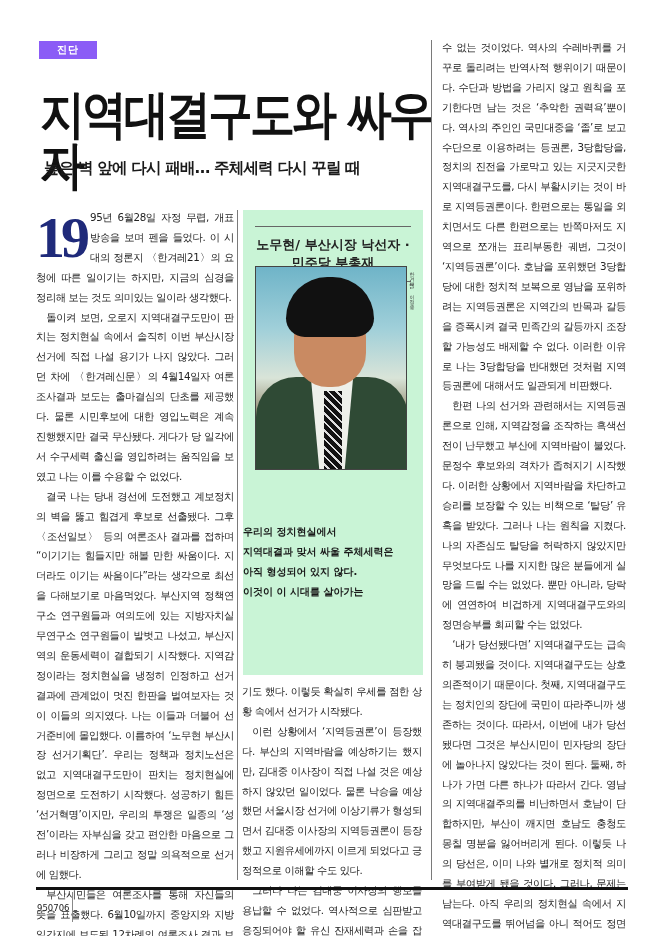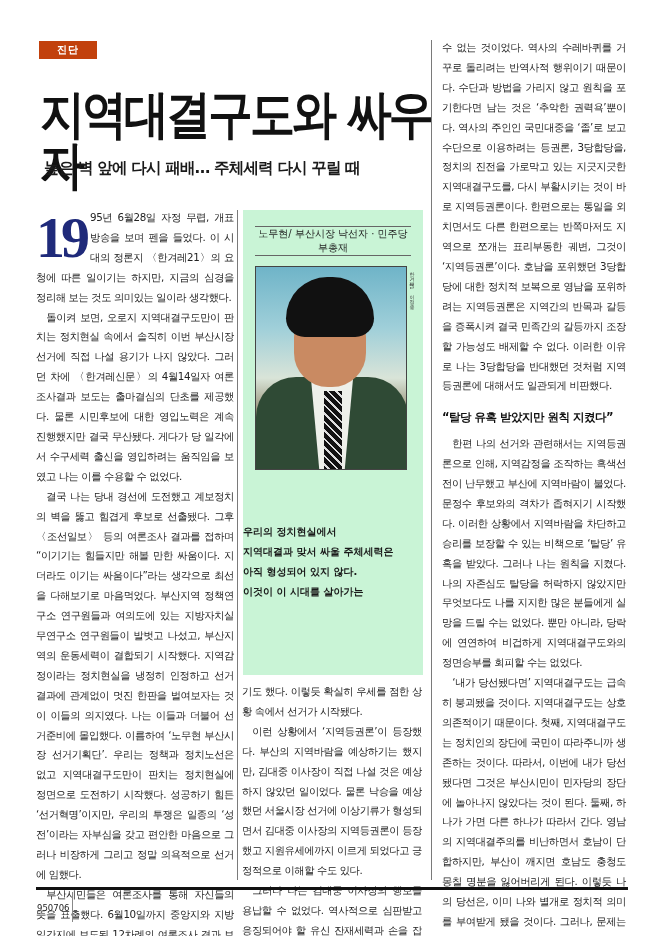--- a/index.html
+++ b/index.html
@@ -1,21 +1,21 @@
 <!DOCTYPE html>
 <html><head>
 <meta charset="utf-8">
 <style>
   * { box-sizing: border-box; margin: 0; padding: 0; }
   html, body { width: 658px; height: 936px; background: #ffffff; overflow: hidden; }
   body { position: relative; font-family: "DejaVu Sans", sans-serif; color: #1a1a1a; }
 
   .section-tag {
     position: absolute; left: 39px; top: 41px; width: 58px; height: 18px;
-    background: #c2410c; color: #fff; font-size: 10px; font-weight: bold;
+    background: #8b5cf6; color: #fff; font-size: 10px; font-weight: bold;
     text-align: center; line-height: 18px; letter-spacing: 1px;
   }
   .headline {
     position: absolute; left: 40px; top: 88px; width: 400px;
     font-size: 45px; font-weight: bold; letter-spacing: -3px; line-height: 1;
     color: #111; transform: scaleY(1.15); transform-origin: top left;
   }
   .subhead {
     position: absolute; left: 44px; top: 158px; width: 400px;
     font-size: 15.5px; font-weight: bold; letter-spacing: -0.8px; color: #1a1a1a;
@@ -39,21 +39,21 @@
     margin: 4px 4px 0 0; letter-spacing: -4px; font-family: Liberation Serif, serif;
   }
 
   .sidebar-box {
     position: absolute; left: 243px; top: 210px; width: 180px; height: 465px;
     background: #c9f4d6;
   }
   .sidebar-caption {
     position: absolute; left: 12px; top: 16px; width: 156px;
     border-top: 1px solid #666; border-bottom: 1px solid #666;
-    padding: 0 0; text-align: center; font-size: 10px; font-weight: normal; color: #222;
+    padding: 9px 0; text-align: center; font-size: 13px; font-weight: bold; color: #222;
   }
   .photo {
     position: absolute; left: 12px; top: 56px; width: 152px; height: 204px;
     background: linear-gradient(180deg, #6fb4c8 0%, #9fcfd9 30%, #d9e4d8 55%, #8a8064 75%, #3c4a3a 100%);
     border: 1px solid #444; overflow: hidden;
   }
   .photo-credit {
     position: absolute; left: 166px; top: 58px; font-size: 5px; color: #333;
     writing-mode: vertical-rl; white-space: nowrap;
   }
@@ -112,21 +112,20 @@
 </div>
 
 <div class="col col-mid">
   <p class="noindent">기도 했다. 이렇듯 확실히 우세를 점한 상황 속에서 선거가 시작됐다.</p>
   <p>이런 상황에서 ‘지역등권론’이 등장했다. 부산의 지역바람을 예상하기는 했지만, 김대중 이사장이 직접 나설 것은 예상하지 않았던 일이었다. 물론 낙승을 예상했던 서울시장 선거에 이상기류가 형성되면서 김대중 이사장의 지역등권론이 등장했고 지원유세에까지 이르게 되었다고 긍정적으로 이해할 수도 있다.</p>
   <p>그러나 나는 김대중 이사장의 행보를 용납할 수 없었다. 역사적으로 심판받고 응징되어야 할 유신 잔재세력과 손을 잡겠다는 발상은 용납될</p>
 </div>
 
 <div class="col col-right">
   <p class="noindent">수 없는 것이었다. 역사의 수레바퀴를 거꾸로 돌리려는 반역사적 행위이기 때문이다. 수단과 방법을 가리지 않고 원칙을 포기한다면 남는 것은 ‘추악한 권력욕’뿐이다. 역사의 주인인 국민대중을 ‘졸’로 보고 수단으로 이용하려는 등권론, 3당합당을, 정치의 진전을 가로막고 있는 지긋지긋한 지역대결구도를, 다시 부활시키는 것이 바로 지역등권론이다. 한편으로는 통일을 외치면서도 다른 한편으로는 반쪽마저도 지역으로 쪼개는 표리부동한 궤변, 그것이 ‘지역등권론’이다. 호남을 포위했던 3당합당에 대한 정치적 보복으로 영남을 포위하려는 지역등권론은 지역간의 반목과 갈등을 증폭시켜 결국 민족간의 갈등까지 조장할 가능성도 배제할 수 없다. 이러한 이유로 나는 3당합당을 반대했던 것처럼 지역등권론에 대해서도 일관되게 비판했다.</p>
-  <h3>“탈당 유혹 받았지만 원칙 지켰다”</h3>
   <p>한편 나의 선거와 관련해서는 지역등권론으로 인해, 지역감정을 조작하는 흑색선전이 난무했고 부산에 지역바람이 불었다. 문정수 후보와의 격차가 좁혀지기 시작했다. 이러한 상황에서 지역바람을 차단하고 승리를 보장할 수 있는 비책으로 ‘탈당’ 유혹을 받았다. 그러나 나는 원칙을 지켰다. 나의 자존심도 탈당을 허락하지 않았지만 무엇보다도 나를 지지한 많은 분들에게 실망을 드릴 수는 없었다. 뿐만 아니라, 당락에 연연하여 비겁하게 지역대결구도와의 정면승부를 회피할 수는 없었다.</p>
   <p>‘내가 당선됐다면’ 지역대결구도는 급속히 붕괴됐을 것이다. 지역대결구도는 상호의존적이기 때문이다. 첫째, 지역대결구도는 정치인의 장단에 국민이 따라주니까 생존하는 것이다. 따라서, 이번에 내가 당선됐다면 그것은 부산시민이 민자당의 장단에 놀아나지 않았다는 것이 된다. 둘째, 하나가 가면 다른 하나가 따라서 간다. 영남의 지역대결주의를 비난하면서 호남이 단합하지만, 부산이 깨지면 호남도 충청도 몽칠 명분을 잃어버리게 된다. 이렇듯 나의 당선은, 이미 나와 별개로 정치적 의미를 부여받게 됐을 것이다. 그러나, 문제는 남는다. 아직 우리의 정치현실 속에서 지역대결구도를 뛰어넘을 아니 적어도 정면으로 맞서 싸울 주체세력이 형성되어 있지 않다는 점이다. 이것이 이 시대를 살아가는 우리가 풀어야 할 숙제이다.</p>
 
 </div>
 
 <div class="footer-rule"></div>
 <div class="footer-issue">950706</div>
 <div class="footer-sep"></div>
 <div class="footer-page">20</div>
 

